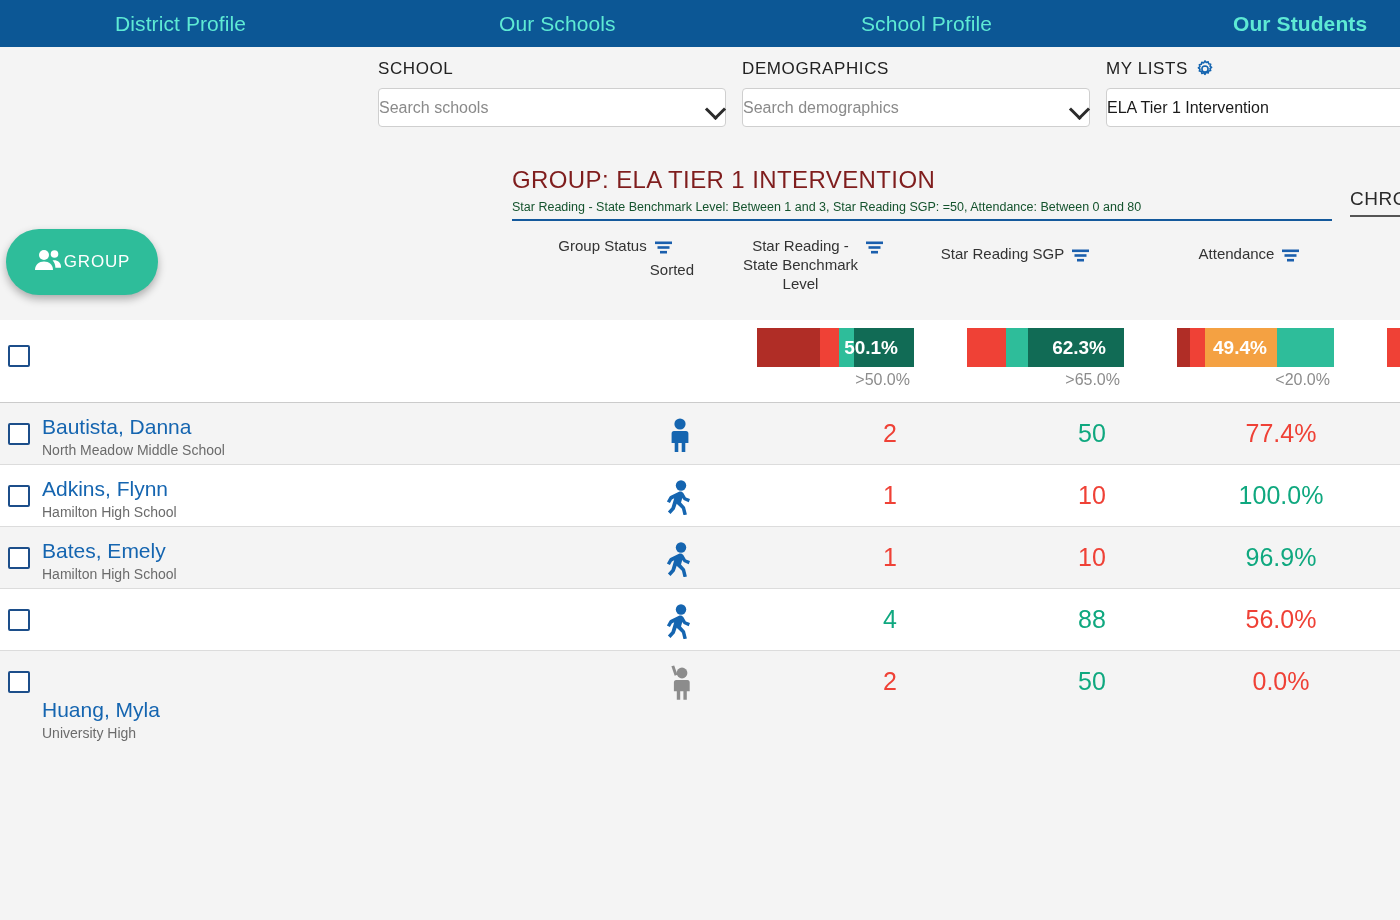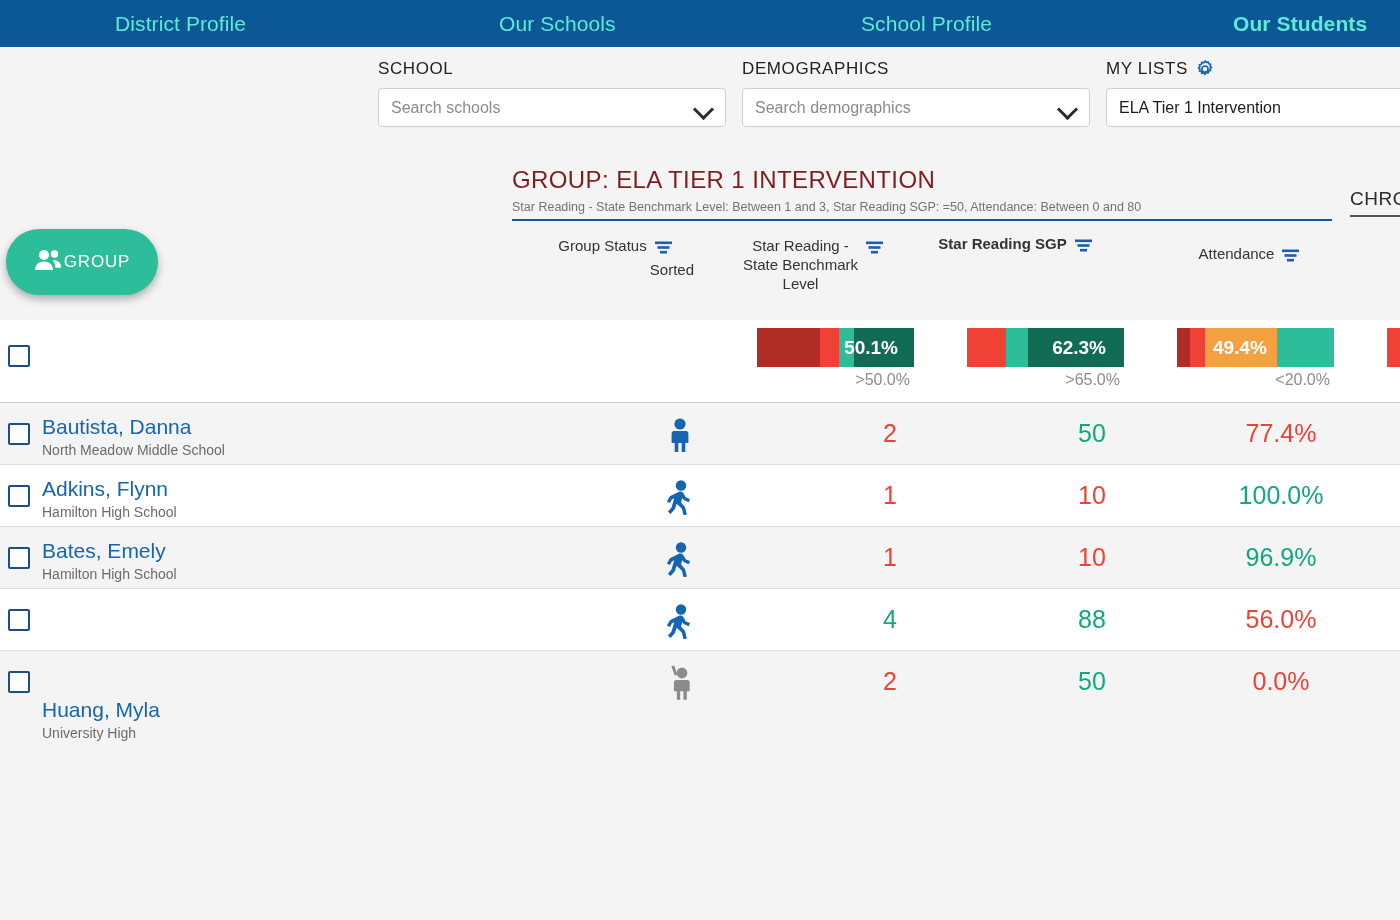--- a/index.html
+++ b/index.html
@@ -53,21 +53,21 @@
     gap: 7px;
   }
   .gear-icon { display: inline-block; width: 20px; height: 20px; }
   .select-box {
     height: 39px;
     background: #fff;
     border: 1px solid #cfcfcf;
     border-radius: 4px;
     display: flex;
     align-items: center;
-    padding: 0 12px;
+    padding: 0 0;
     justify-content: space-between;
     cursor: pointer;
   }
   .select-box .ph { font-size: 16px; color: #8a8a8a; }
   .select-box .val { font-size: 16px; color: #1a1a1a; }
   .chev {
     width: 19px; height: 11px;
     position: relative;
   }
   .chev::before {
@@ -87,21 +87,21 @@
     top: 166px;
     width: 820px;
   }
   .group-title {
     color: #7f1d1d;
     font-size: 24px;
     letter-spacing: .4px;
     font-weight: 400;
   }
   .group-criteria {
-    color: #737373;
+    color: #14532d;
     font-size: 12.5px;
     padding-top: 6px;
     padding-bottom: 5px;
     border-bottom: 2px solid #14599c;
     white-space: nowrap;
   }
 
   
   .group-btn {
     position: absolute;
@@ -144,21 +144,21 @@
   .filter-icon { display: inline-block; width: 17px; height: 13px; flex: none; margin-top: 3px;}
   .sorted-note {
     font-size: 15px;
     color: #333;
     margin-top: 5px;
     text-align: right;
     padding-right: 6px;
   }
   .ch-status { left: 530px; width: 170px; top: 14px; }
   .ch-bench  { left: 718px; width: 190px; top: 14px; }
-  .ch-sgp    { left: 920px; width: 190px; top: 12px; font-weight: bold; }
+  .ch-sgp    { left: 920px; width: 190px; top: 22px; }
   .ch-att    { left: 1174px; width: 150px; top: 22px; }
   .ch-chronic{ left: 1385px; width: 120px; top: 22px; text-align: left; }
 
   
   .table { position: absolute; left: 0; top: 320px; width: 1400px; }
   .row {
     position: relative;
     display: flex;
     align-items: center;
     height: 62px;

